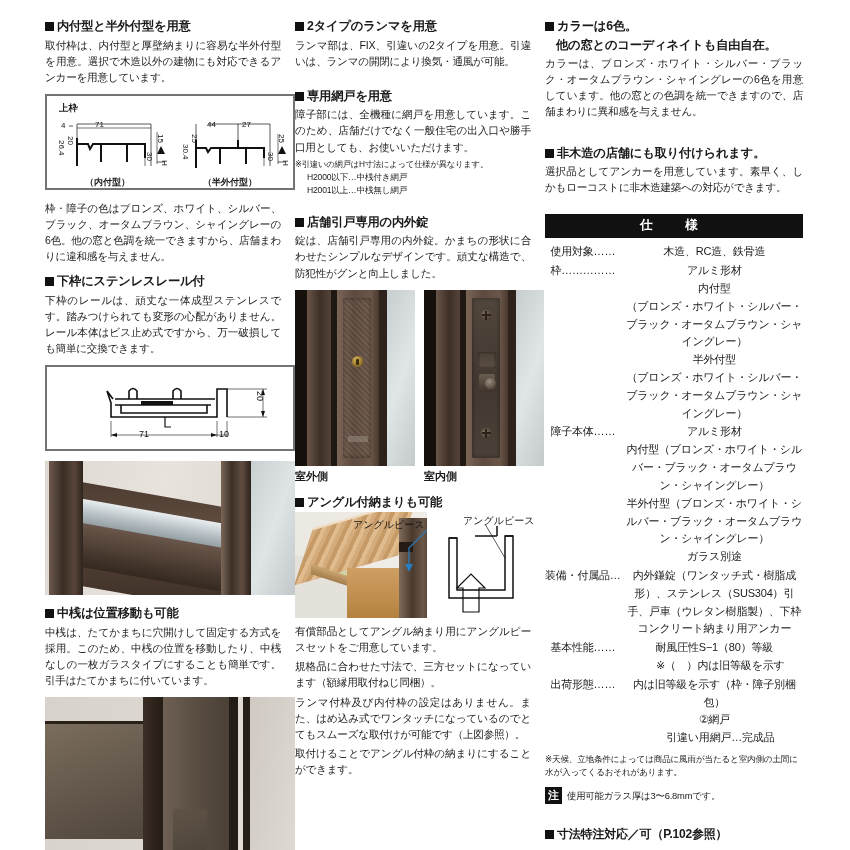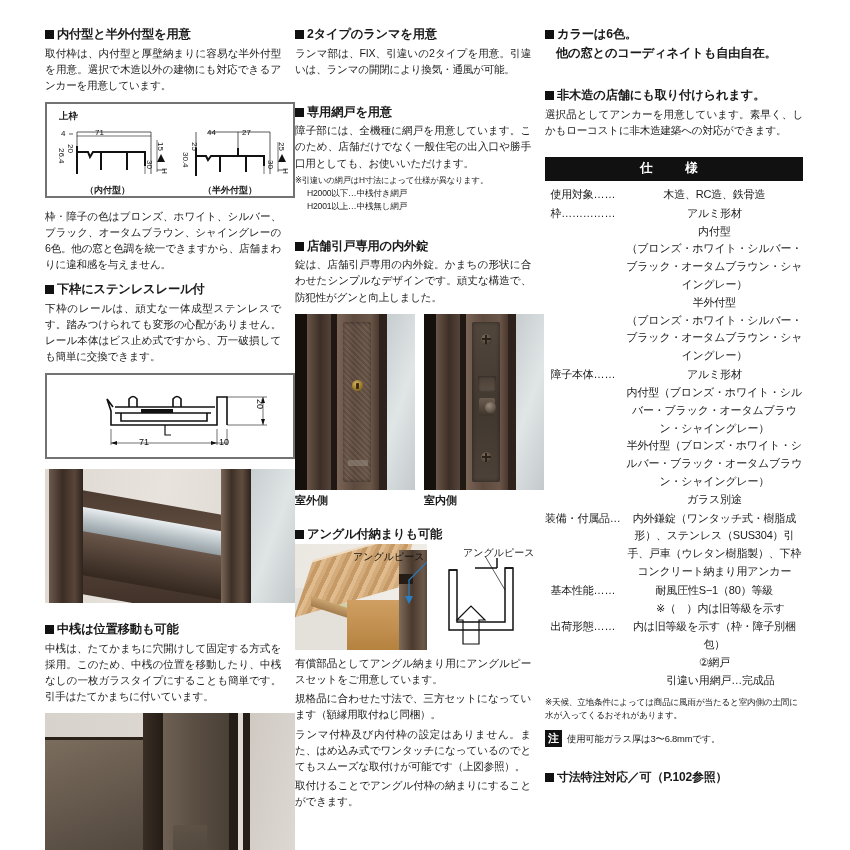--- a/index.html
+++ b/index.html
@@ -12,21 +12,21 @@
     overflow: hidden;
   }
   .page { position: relative; width: 850px; height: 850px; padding: 18px 40px 0 45px; }
   .cols { display: flex; gap: 0; align-items: flex-start; }
   .col { width: 250px; padding-right: 14px; }
   .col3 { width: 258px; padding-right: 0; }
 
   
   .h-blk {
     font-size: 12.3px; font-weight: bold; line-height: 1.35;
-    margin: 8px 0 2px 0; letter-spacing: -0.2px;
+    margin: 0 0 2px 0; letter-spacing: -0.2px;
   }
   .h-blk .sq {
     display: inline-block; width: 9px; height: 9px; background: #111;
     margin-right: 3px; vertical-align: -1px;
   }
   .h-sub { font-size: 12.3px; font-weight: bold; line-height: 1.35; margin: 0 0 2px 11px; letter-spacing: -0.2px; }
 
   .body-t {
     font-size: 10.6px; line-height: 1.52; margin: 0 0 9px 0;
     text-align: justify; letter-spacing: -0.25px;
@@ -400,20 +400,21 @@
     <p class="body-t tight">有償部品としてアングル納まり用にアングルピースセットをご用意しています。</p>
     <p class="body-t tight">規格品に合わせた寸法で、三方セットになっています（額縁用取付ねじ同梱）。</p>
     <p class="body-t tight">ランマ付枠及び内付枠の設定はありません。また、はめ込み式でワンタッチになっているのでとてもスムーズな取付けが可能です（上図参照）。</p>
     <p class="body-t tight">取付けることでアングル付枠の納まりにすることができます。</p>
   </div>
 
   <div class="col col3">
 
     <div class="h-blk"><span class="sq"></span><span>カラーは6色。</span></div>
     <div class="h-sub">他の窓とのコーディネイトも自由自在。</div>
+    <p class="body-t">カラーは、ブロンズ・ホワイト・シルバー・ブラック・オータムブラウン・シャイングレーの6色を用意しています。他の窓との色調を統一できますので、店舗まわりに異和感を与えません。</p>
 
     <div class="gap-lg"></div>
 
     <div class="h-blk"><span class="sq"></span><span>非木造の店舗にも取り付けられます。</span></div>
     <p class="body-t">選択品としてアンカーを用意しています。素早く、しかもローコストに非木造建築への対応ができます。</p>
 
     <div class="gap-md"></div>
 
     <div class="spec-hd">仕　様</div>
     <table class="spec-tbl">

